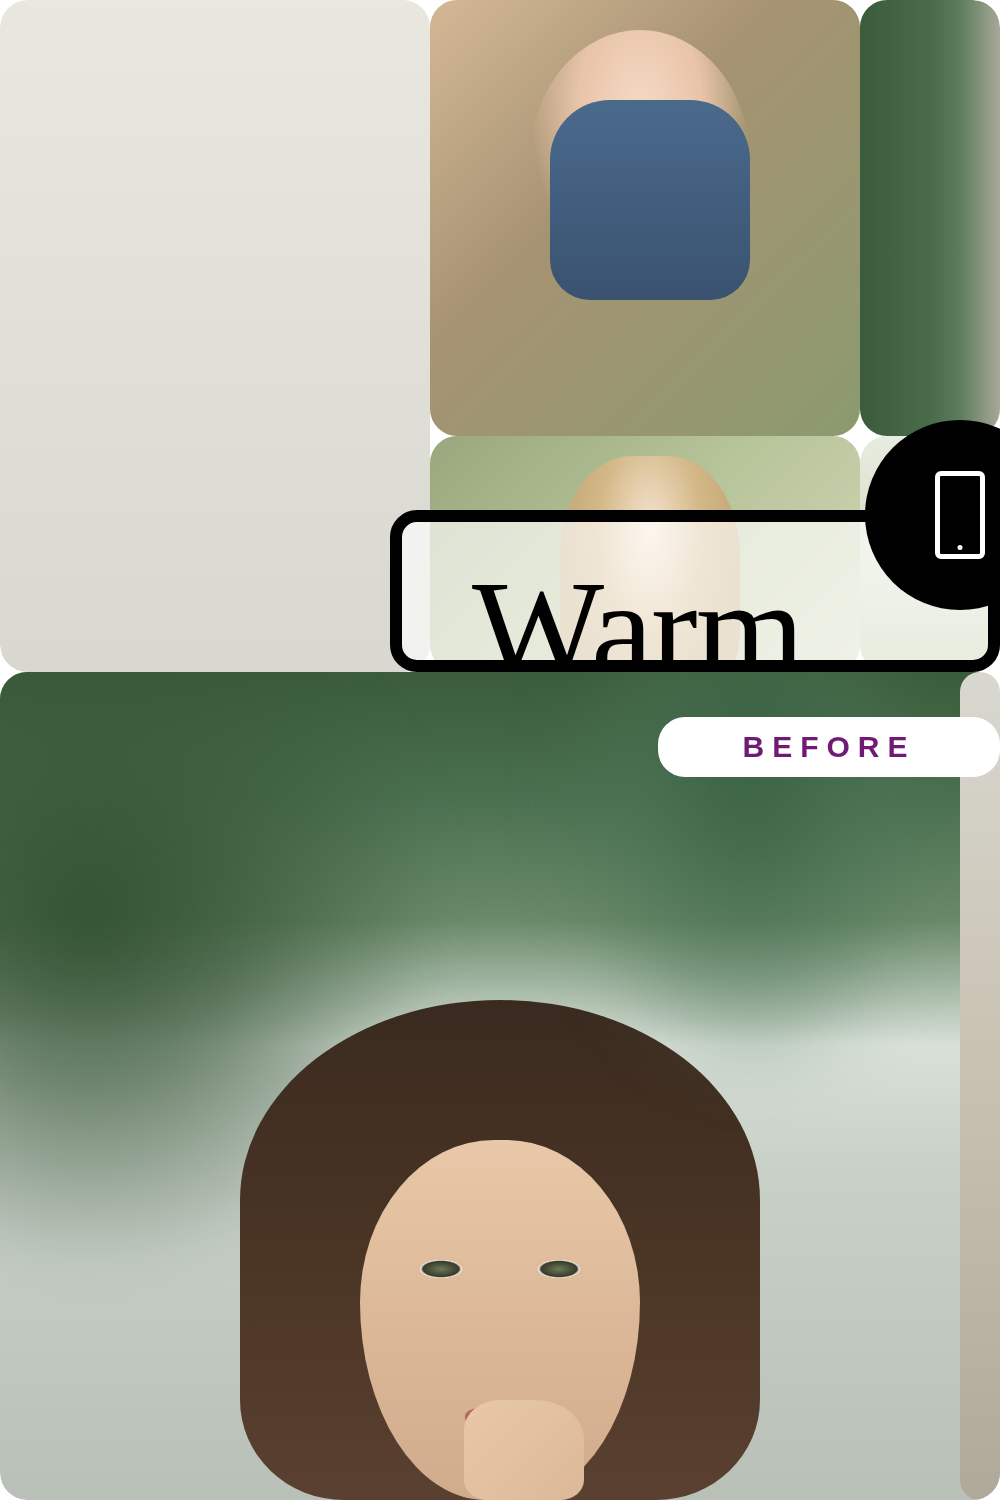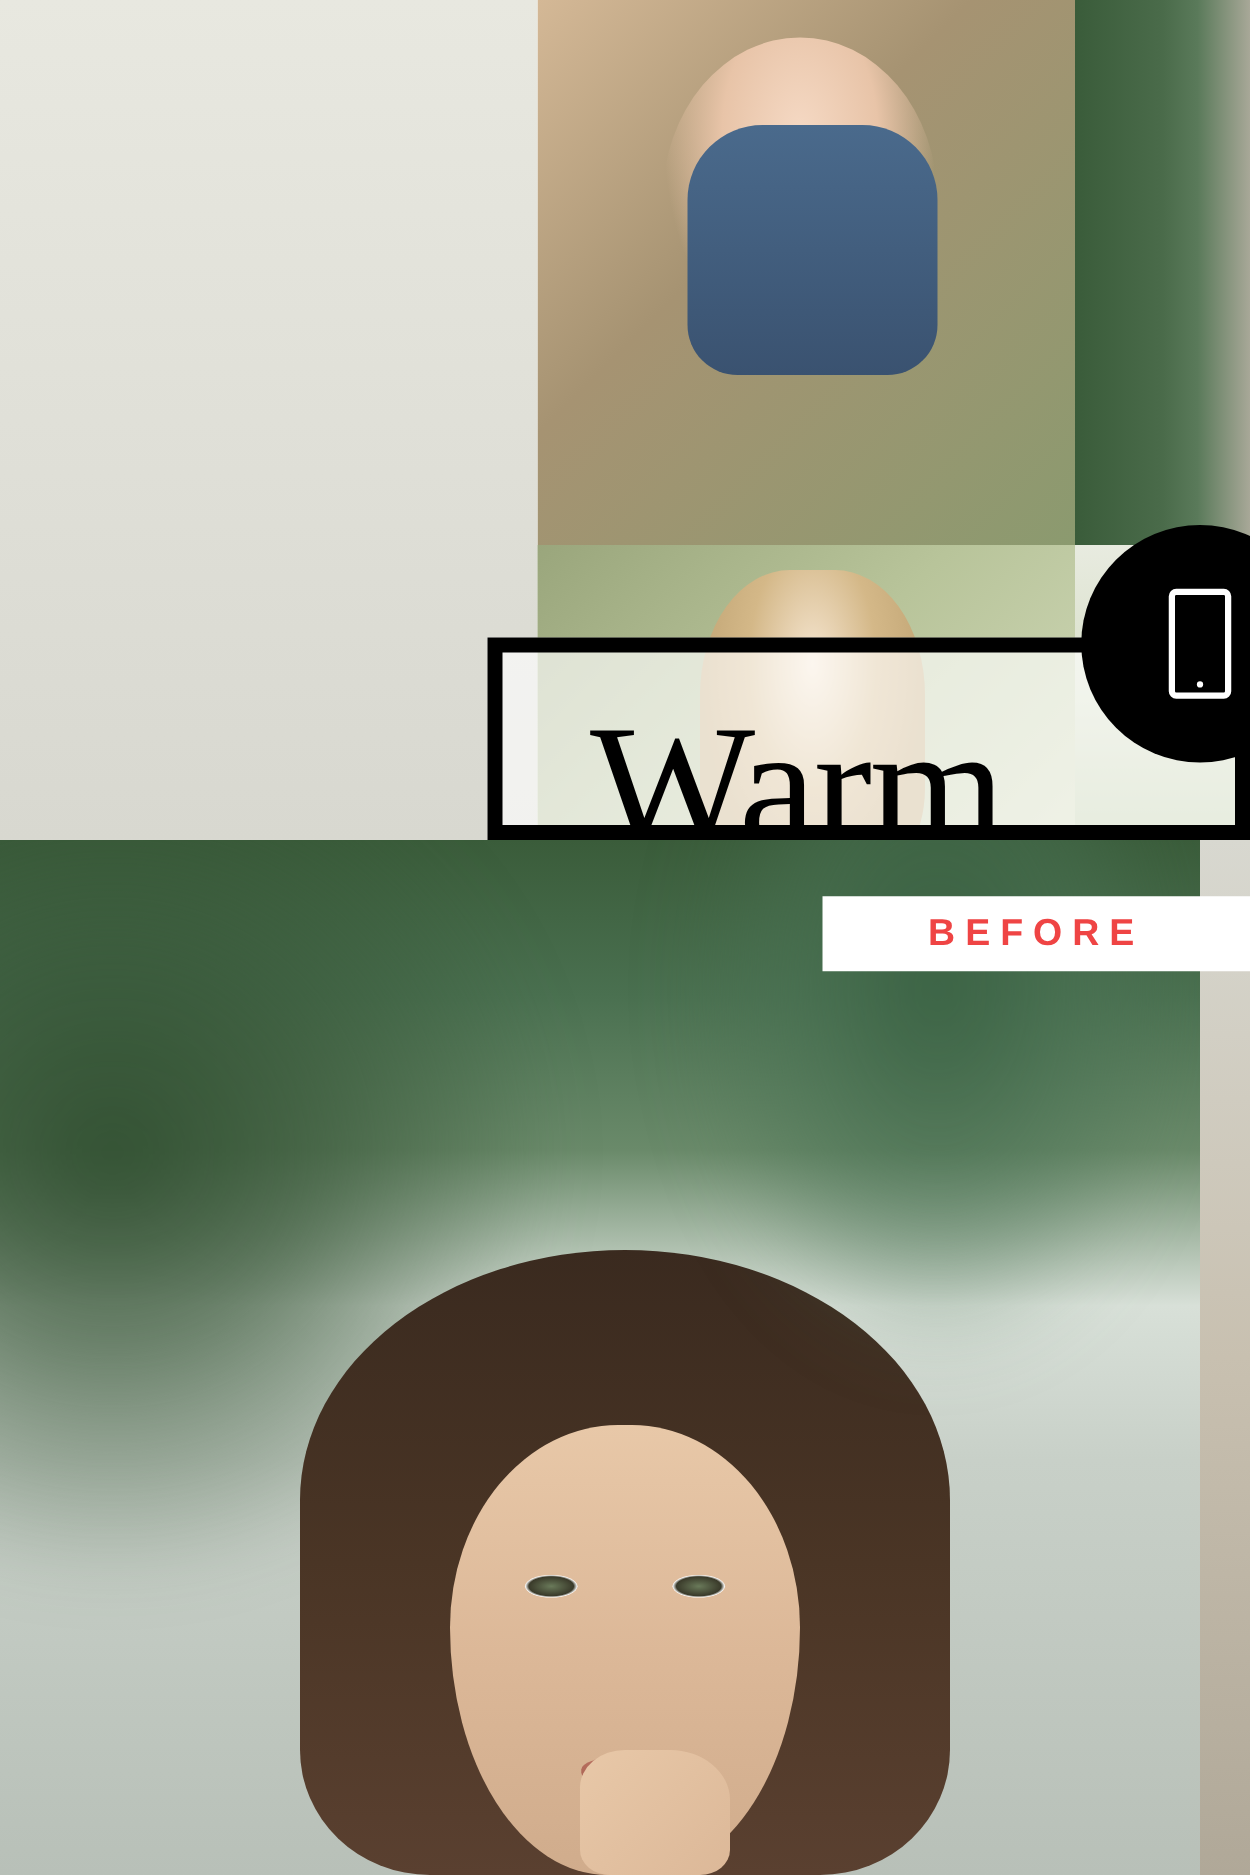--- a/index.html
+++ b/index.html
@@ -1,18 +1,19 @@
 <!DOCTYPE html>
 <html><head>
   <meta charset="utf-8">
   <style>
     * {
       margin: 0;
       padding: 0;
       box-sizing: border-box;
+      border-radius: 27px;
     }
     
     body {
       width: 1000px;
       height: 1500px;
       overflow: hidden;
       font-family: Arial, sans-serif;
       background: #fff;
     }
     
@@ -306,21 +307,21 @@
       display: flex;
       align-items: center;
       justify-content: center;
     }
     
     .before-text {
       font-family: "Arial Black", Arial, sans-serif;
       font-size: 30px;
       font-weight: 900;
       letter-spacing: 8px;
-      color: #ef4444;
+      color: #701a75;
     }
     
     
     .sidebar-strip {
       position: absolute;
       top: 672px;
       right: 0;
       width: 40px;
       height: 828px;
       background: linear-gradient(180deg, #d8d8d0 0%, #c8c0b0 50%, #b0a898 100%);

